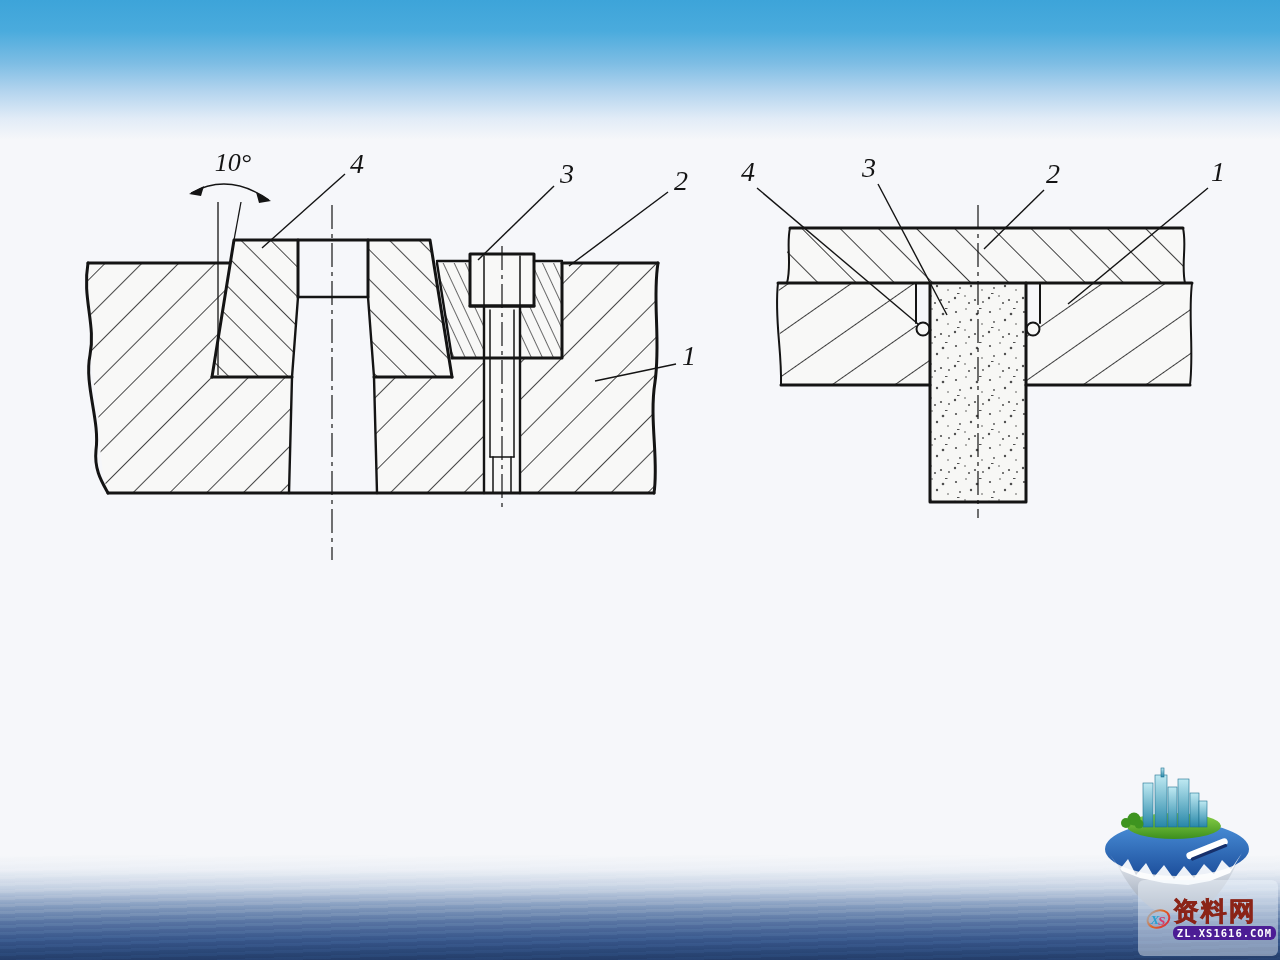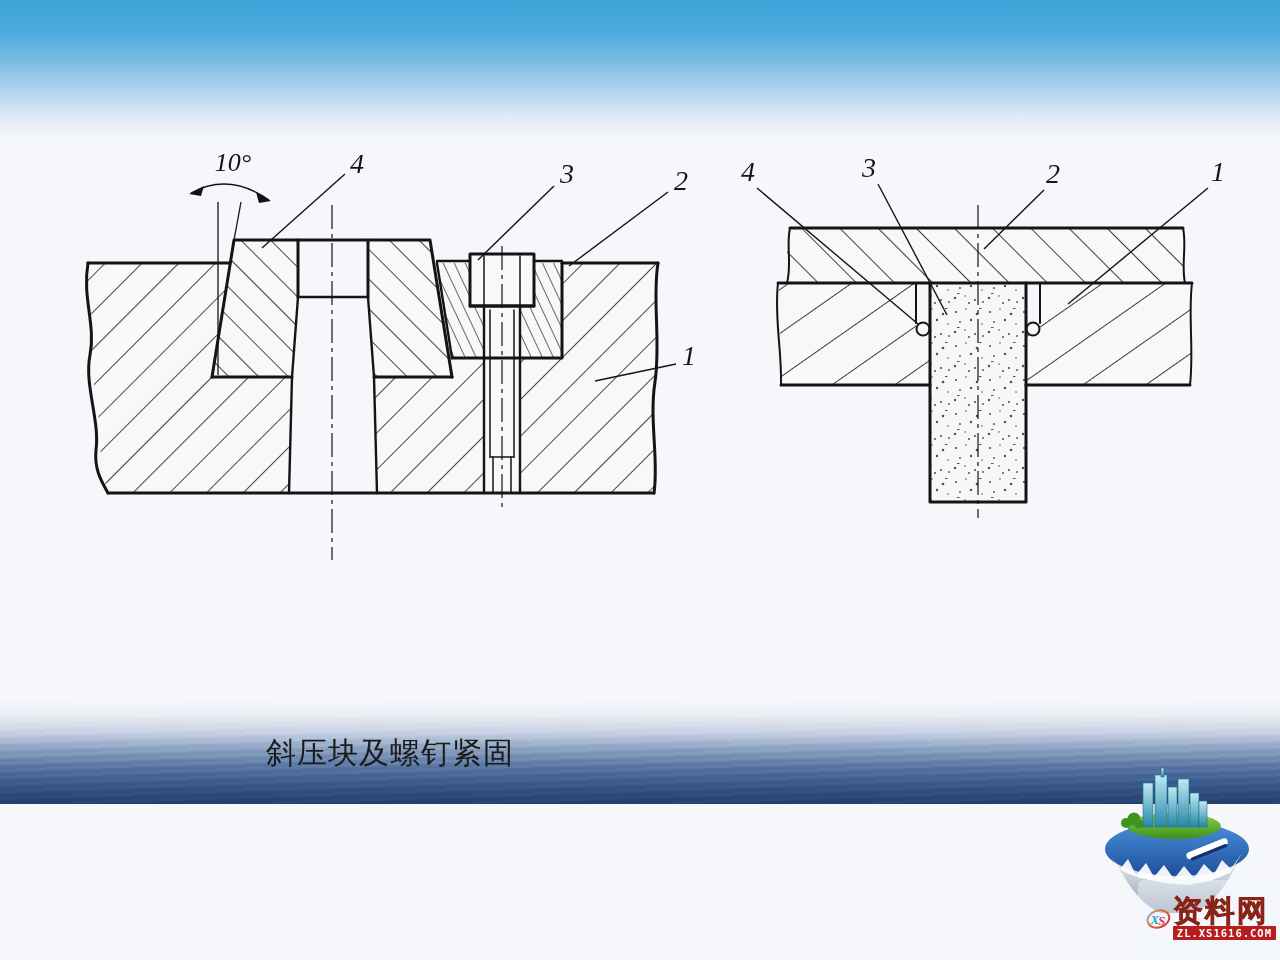--- a/index.html
+++ b/index.html
@@ -1,18 +1,18 @@
 <!DOCTYPE html>
 <html><head>
 <meta charset="utf-8">
 <style>
   html,body{margin:0;padding:0;}
   body{width:1280px;height:960px;overflow:hidden;background:#f6f7fa;
        font-family:"Liberation Serif","DejaVu Serif",serif;}
-  .slide{position:relative;width:1280px;height:804px;background:#f6f7fa;}
+  .slide{position:relative;width:1280px;height:960px;background:#f6f7fa;}
 
   .header-grad{position:absolute;left:0;top:0;width:1280px;height:140px;
     background:linear-gradient(180deg,#3da4d9 0%,#4aabdd 22%,#7dbde4 45%,
       #b3d4ee 65%,#e2ecf7 85%,rgba(246,247,251,0) 100%);}
 
   .footer-sea{position:absolute;left:0;bottom:0;width:1280px;height:105px;
     background:linear-gradient(180deg,rgba(246,247,250,0) 0%,rgba(235,239,246,.92) 14%,
       #c6d2e3 32%,#8ba1c1 48%,#5b77a4 64%,#3b5a8d 80%,#2b4877 93%,#253f6b 100%);}
   .footer-sea::after{content:"";position:absolute;inset:0;
     background:repeating-linear-gradient(178deg,rgba(255,255,255,.05) 0 3px,rgba(20,40,80,.05) 3px 7px);
@@ -23,24 +23,24 @@
   .caption{position:absolute;text-align:center;color:#1b1b1b;font-size:30px;
     white-space:pre;letter-spacing:1px;}
   .caption-left{left:140px;top:618px;width:500px;line-height:54px;}
   .caption-right{left:738px;top:598px;width:455px;line-height:56px;}
 
   .wm-panel{position:absolute;left:1138px;top:880px;width:140px;height:76px;
     background:rgba(240,246,252,.45);border-radius:6px;}
   .watermark{position:absolute;left:1146px;top:888px;width:130px;height:62px;
     display:flex;align-items:center;}
   .wm-right{display:flex;flex-direction:column;margin-left:2px;}
-  .wm-name{font-size:30px;font-weight:bold;color:#8b2418;line-height:26px;
+  .wm-name{font-size:26px;font-weight:bold;color:#8b2418;line-height:26px;
     letter-spacing:2px;font-family:"Liberation Sans",sans-serif;-webkit-text-stroke:.6px #8b2418;}
-  .wm-url{margin-top:2px;background:#b91c1c;color:#ffffff;font-size:10.5px;font-weight:bold;
-    font-family:"DejaVu Sans Mono",monospace;padding:1px 4px;letter-spacing:1px;border-radius:1px;}
+  .wm-url{margin-top:2px;background:#4c1d95;color:#ffffff;font-size:10.5px;font-weight:bold;
+    font-family:"DejaVu Sans Mono",monospace;padding:1px 4px;letter-spacing:1px;border-radius:6px;}
 </style>
 </head>
 <body>
 
 <div class="slide">
 
   <div class="header-grad"></div>
   <div class="footer-sea"></div>
 
   <svg class="diagram" style="left:70px;top:140px" width="660" height="440" viewBox="70 140 660 440">
@@ -206,21 +206,20 @@
     </g>
     <g font-size="28" font-style="italic" fill="#141414" text-anchor="middle">
       <text x="748" y="181">4</text>
       <text x="869" y="177">3</text>
       <text x="1053" y="183">2</text>
       <text x="1218" y="181">1</text>
     </g>
   </svg>
 
   <div class="caption caption-left">
-    <div>斜压块及螺钉紧固</div>
     
   </div>
   <div class="caption caption-right">
     
   </div>
 
   <svg class="diagram" style="left:1098px;top:763px" width="172" height="150" viewBox="0 0 172 150">
     <defs>
       <linearGradient id="gSilver" x1="0" y1="0" x2="0" y2="1">
         <stop offset="0" stop-color="#eef1f5"></stop>

